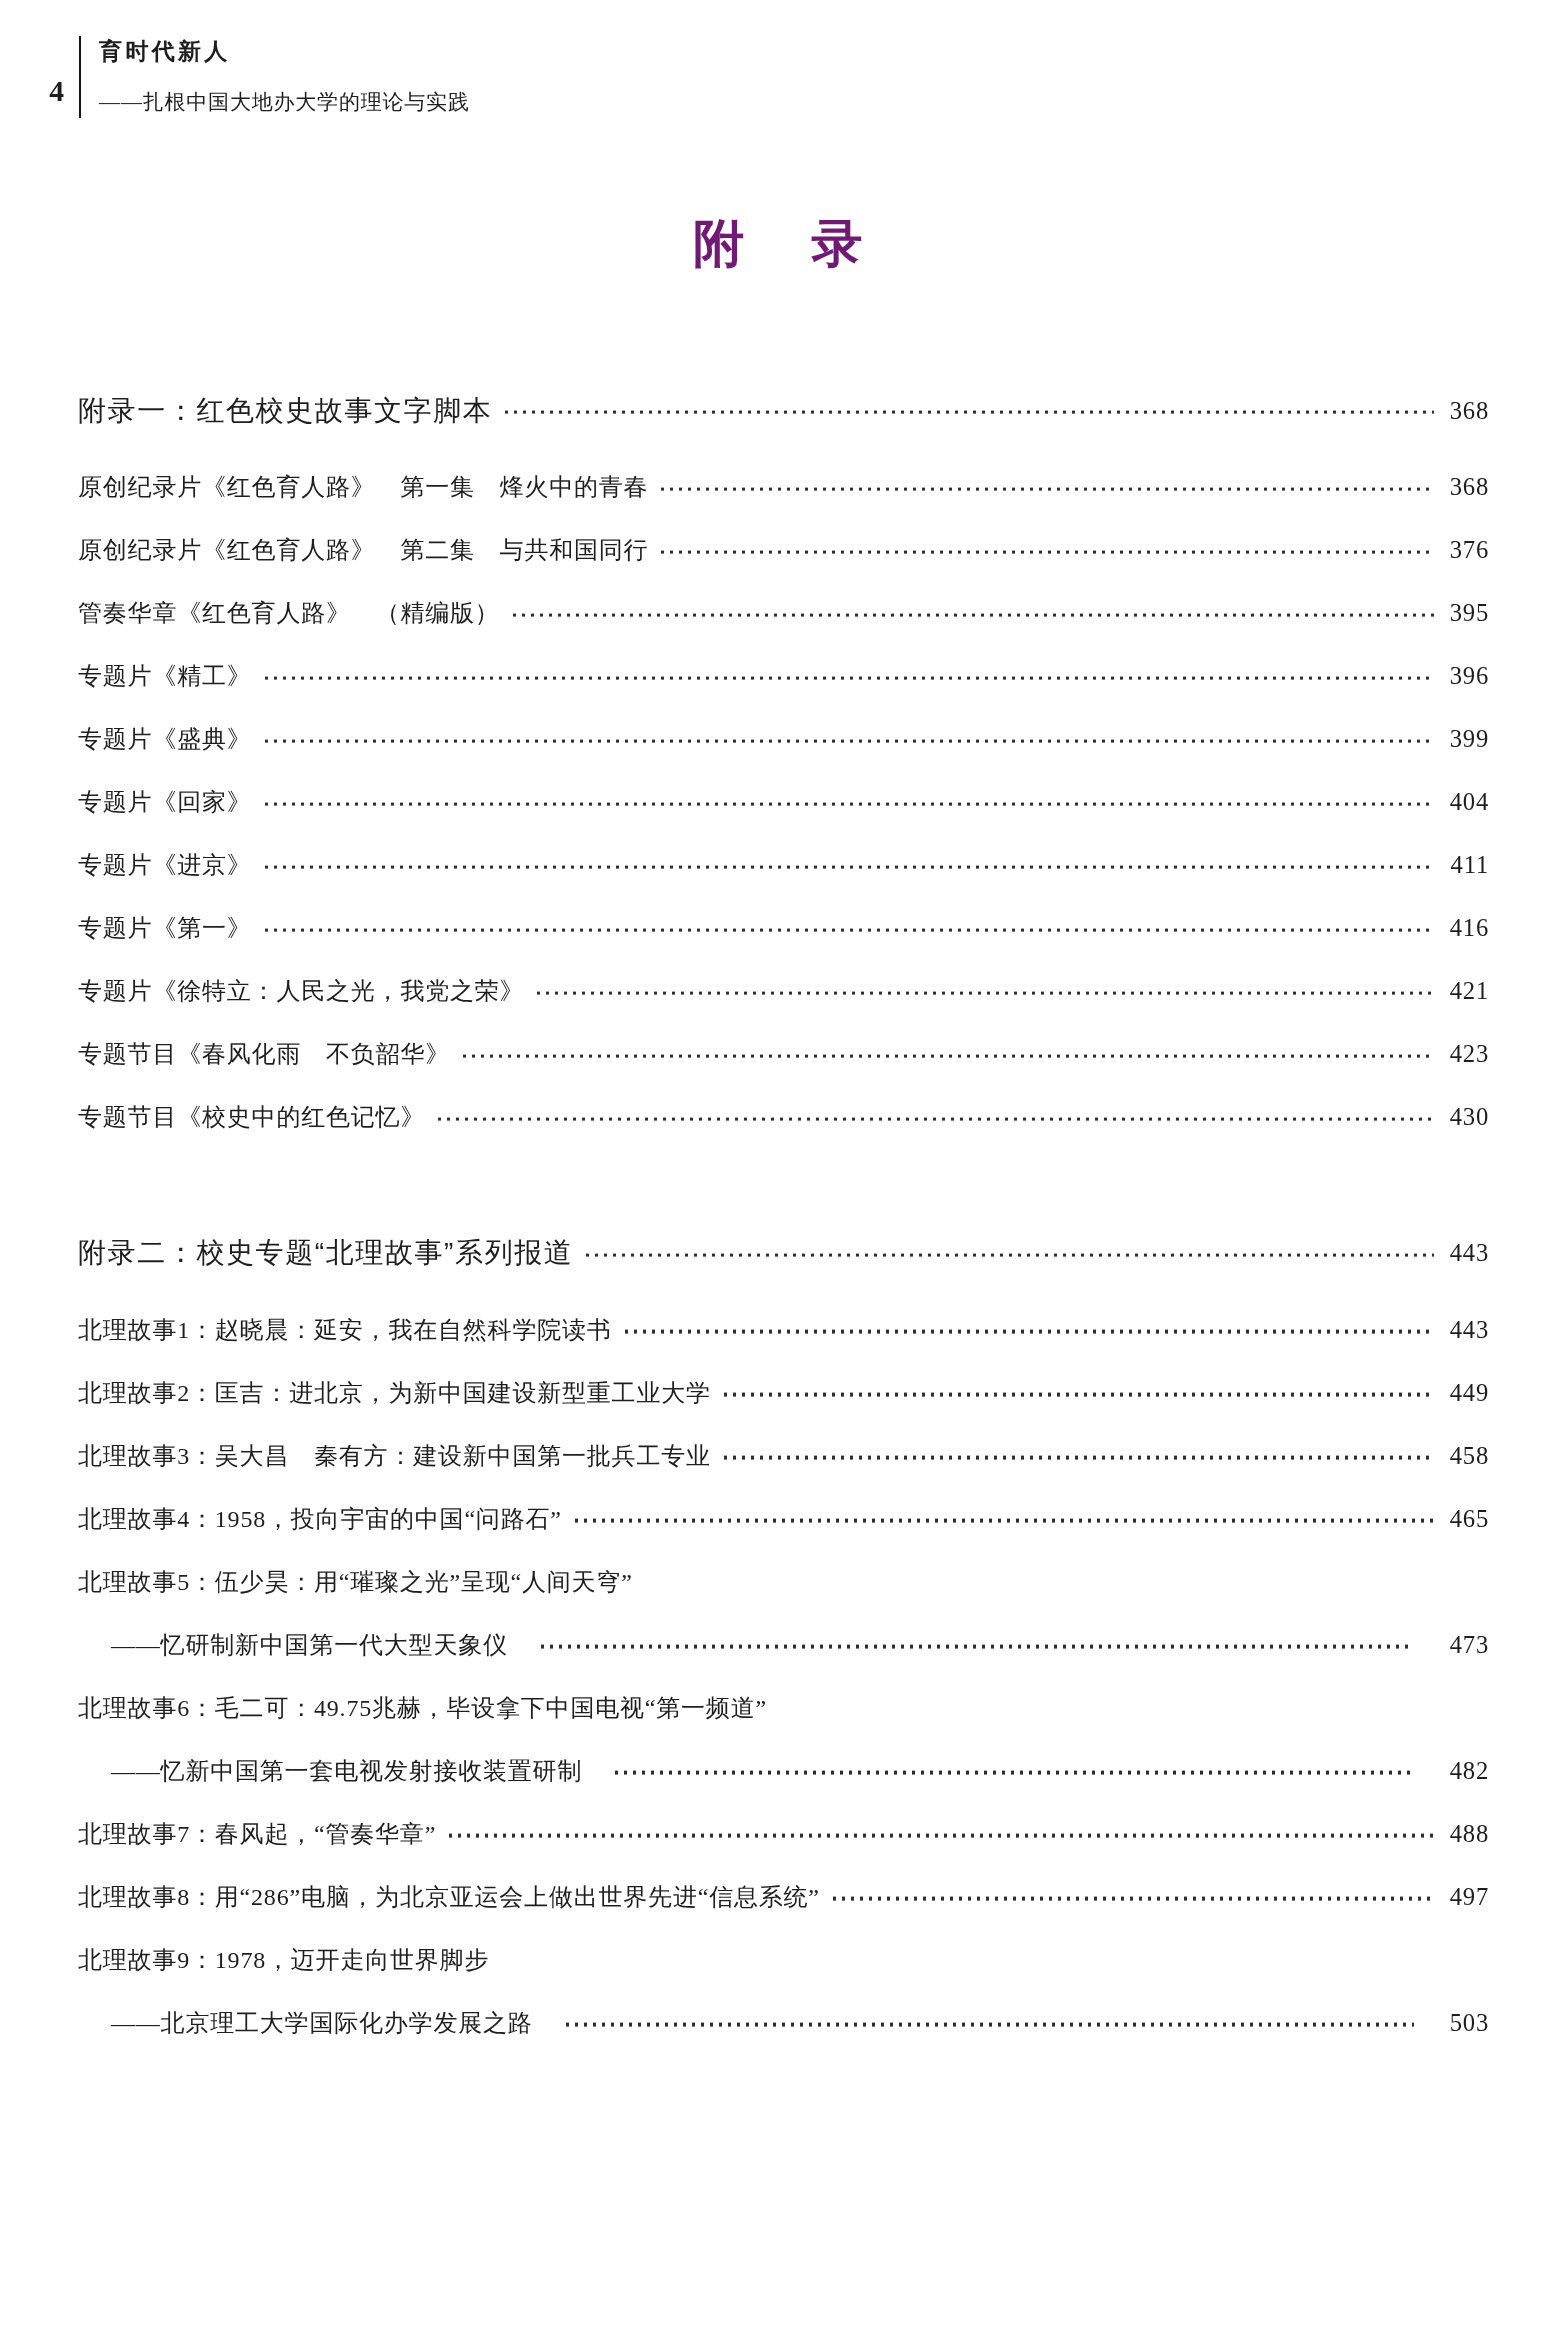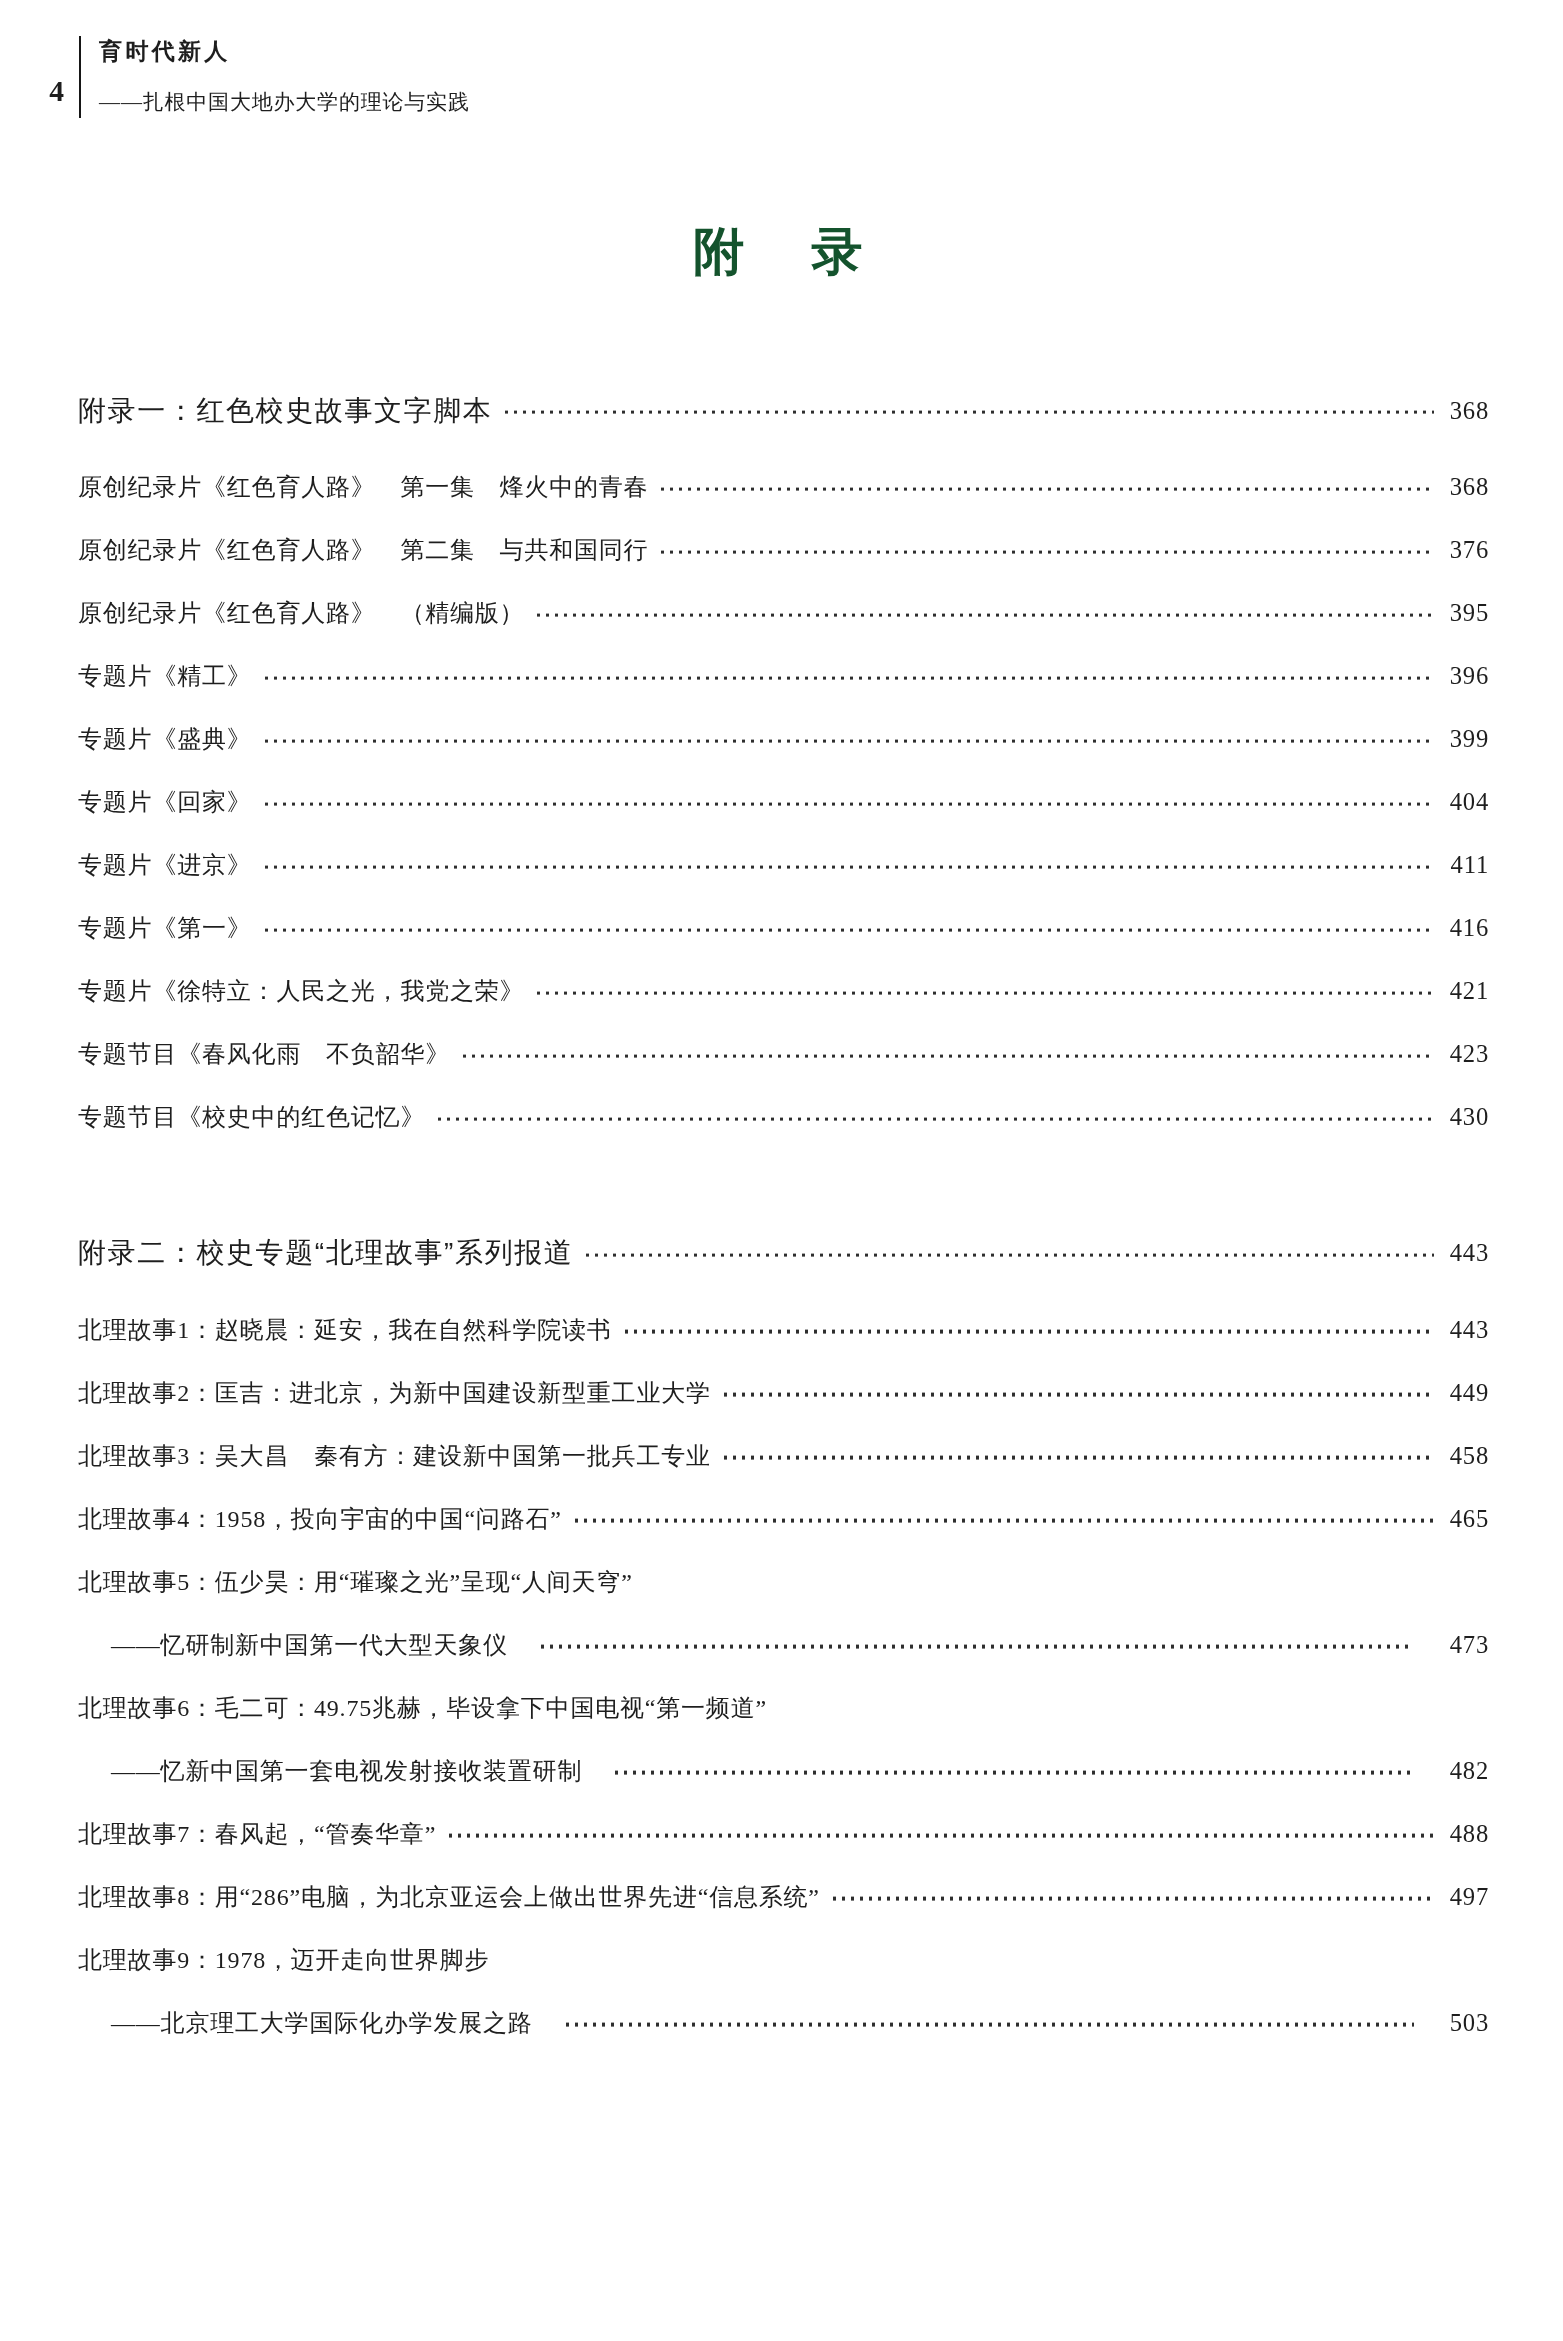--- a/index.html
+++ b/index.html
@@ -49,29 +49,29 @@
   .book-subtitle {
     font-size: 21px;
     letter-spacing: 0.8px;
     line-height: 1.2;
     margin-top: 11.5px;
   }
 
   
   .appendix-title {
     position: absolute;
-    top: 218px;
+    top: 210px;
     left: 0;
     width: 100%;
     text-align: center;
     font-family: "Liberation Sans", sans-serif;
     font-size: 51px;
     font-weight: bold;
     letter-spacing: 8.2px;
-    color: #14532d;
+    color: #701a75;
   }
 
   
   .toc {
     position: absolute;
     top: 385px;
     left: 78px;
     right: 75px;
   }
   .toc-section { margin: 0; }
@@ -144,21 +144,21 @@
           <span class="toc-text">原创纪录片《红色育人路》　第一集　烽火中的青春</span>
           <span class="leader"></span>
           <span class="page-ref">368</span>
         </div>
         <div class="toc-row">
           <span class="toc-text">原创纪录片《红色育人路》　第二集　与共和国同行</span>
           <span class="leader"></span>
           <span class="page-ref">376</span>
         </div>
         <div class="toc-row">
-          <span class="toc-text">原创纪录片《红色育人路》　（精编版）</span>
+          <span class="toc-text">管奏华章《红色育人路》　（精编版）</span>
           <span class="leader"></span>
           <span class="page-ref">395</span>
         </div>
         <div class="toc-row">
           <span class="toc-text">专题片《精工》</span>
           <span class="leader"></span>
           <span class="page-ref">396</span>
         </div>
         <div class="toc-row">
           <span class="toc-text">专题片《盛典》</span>

